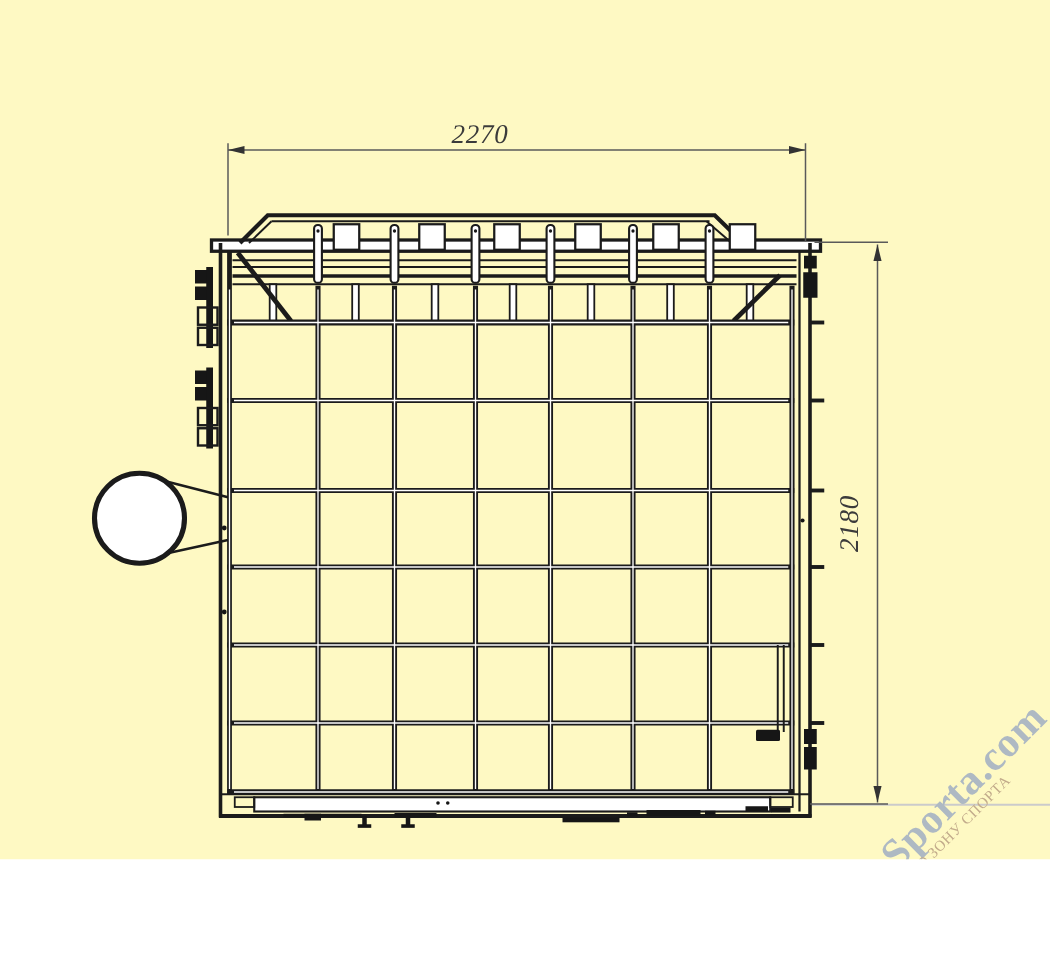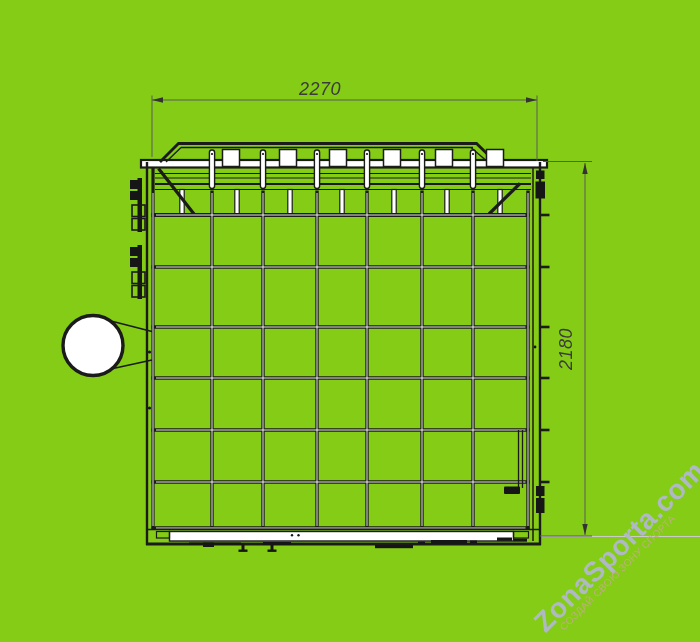--- a/index.html
+++ b/index.html
@@ -1,17 +1,17 @@
 <!DOCTYPE html>
 <html><head>
 <meta charset="utf-8">
 <style>
   html,body{margin:0;padding:0;background:#fff;}
-  .page{position:relative;width:700px;height:642px;background:#84cc16;overflow:hidden;
-        font-family:Liberation Sans, sans-serif;}
+  .page{position:relative;width:700px;height:573px;background:#fef9c3;overflow:hidden;
+        font-family:Liberation Serif, serif;}
   svg{position:absolute;left:0;top:0;}
   .blk{stroke:#1b1b1b;fill:none;}
   .fillb{fill:#161616;stroke:none;}
   .wfill{fill:#ffffff;stroke:#1b1b1b;}
   .core{stroke:#ffffff;fill:none;}
   .dim{stroke:#5a5a5a;stroke-width:1;fill:none;}
   .dimarrow{fill:#333333;stroke:none;}
   .dimtext{fill:#3b3b3b;font-style:italic;font-size:18px;letter-spacing:0.5px;}
   .brand{font-weight:600;font-size:28px;letter-spacing:0.5px;}
   .tagline{font-size:10px;letter-spacing:0.4px;}

